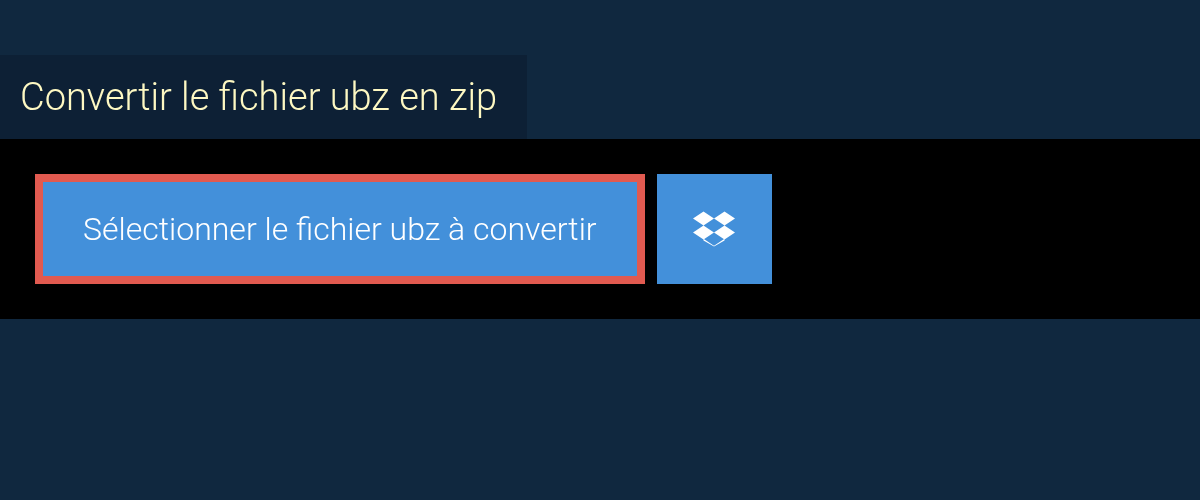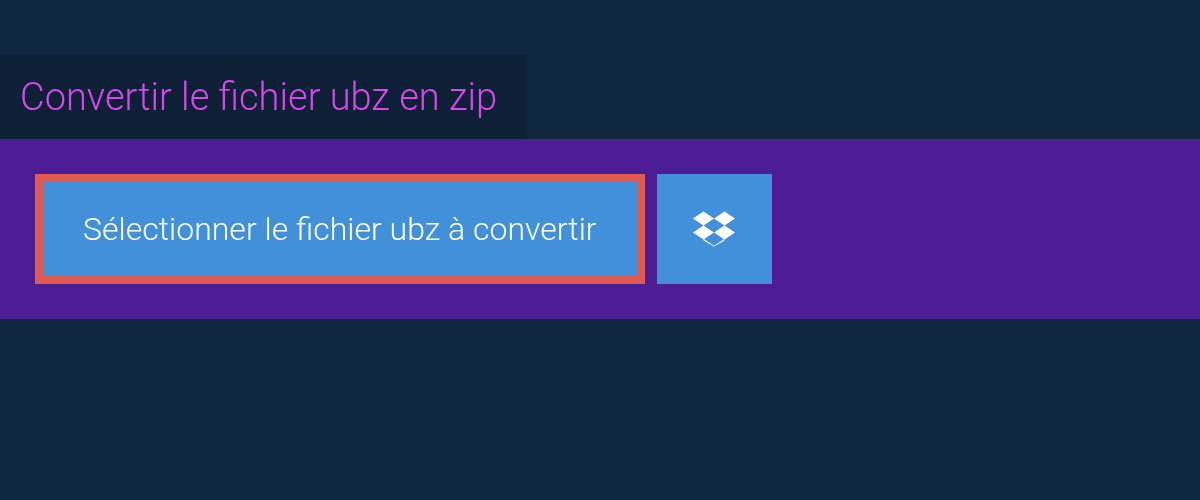--- a/index.html
+++ b/index.html
@@ -14,26 +14,26 @@
       font-family: -apple-system, BlinkMacSystemFont, "Segoe UI", Roboto, Helvetica, Arial, sans-serif;
       overflow: hidden;
     }
     .tab-header {
       display: inline-block;
       background-color: #0d2035;
       padding: 20px 30px 20px 20px;
       margin-top: 55px;
     }
     .tab-title {
-      color: #d946ef;
+      color: #fef9c3;
       font-size: 38px;
       font-weight: 300;
     }
     .action-panel {
-      background-color: #4c1d95;
+      background-color: #000000;
       padding: 35px;
       display: flex;
       gap: 12px;
       align-items: stretch;
     }
     .select-file-button {
       background-color: #4390da;
       border: 8px solid #e15a50;
       color: #ffffff;
       font-size: 32px;

